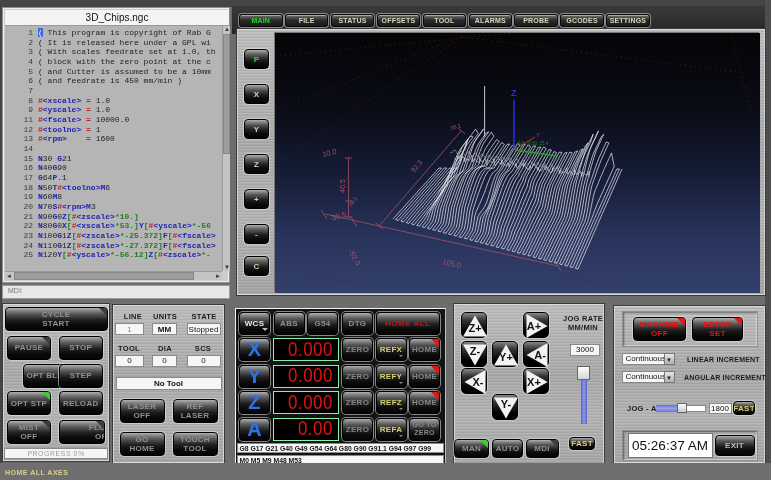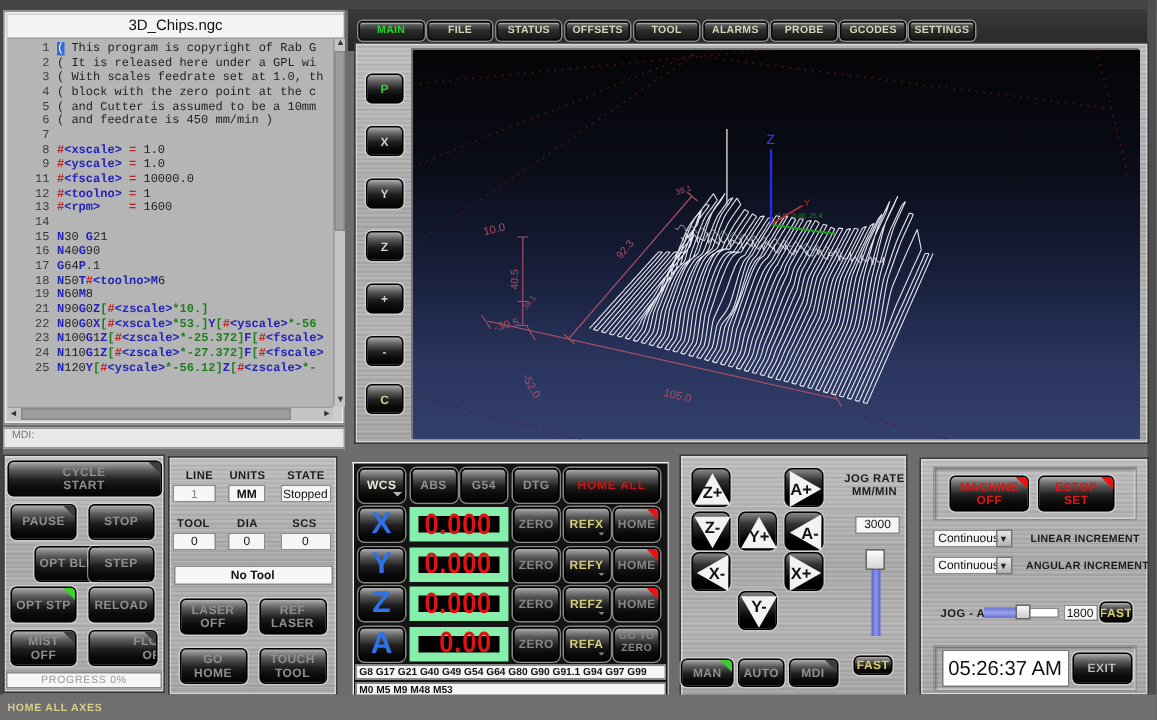--- a/index.html
+++ b/index.html
@@ -24,23 +24,23 @@
 .ct{color:#1f1f1f}
 .bl{color:#2323b8} .rd{color:#b82323;font-weight:bold} .gr{color:#207d20;font-weight:bold}
 b{font-weight:bold}
 .cur{background:#3b6cd4;color:#fff}
 .tab{position:absolute;top:14px;width:43.5px;height:12.5px;border:1px solid #0a0a0a;border-radius:3px;
  background:linear-gradient(180deg,#999 0%,#585858 16%,#2c2c2c 48%,#191919 100%);
  box-shadow:0 0 0 1px #8a8a8a,inset 0 1px 0 rgba(255,255,255,.3);display:flex;align-items:center;justify-content:center}
 .tab span{font-size:7px;font-weight:bold;letter-spacing:.2px}
 .jbtn{position:absolute;width:26px;height:26px;border-radius:5px;border:1px solid #000;
  background:linear-gradient(180deg,#888 0%,#333 30%,#000 75%);box-shadow:0 0 0 1px rgba(220,220,220,.5)}
-.dro{position:absolute;background:#000;border:6px solid #86efac;color:#e01212;
+.dro{position:absolute;background:#000;border:1px solid #86efac;color:#e01212;
  display:flex;align-items:center;justify-content:flex-end;padding-right:5px;
- font-size:17px;letter-spacing:.5px;font-weight:bold}
+ font-size:17px;letter-spacing:.5px;font-weight:normal}
 .dro span{display:inline-block;transform:scaleY(1.15);transform-origin:center}
 .axl{color:#2f72e8;font-size:20px;font-weight:bold}
 .gt{color:#868686}
 .yt{color:#d6cc74}
 .dd{position:absolute;right:3px;bottom:1px;width:0;height:0;border:2.6px solid transparent;border-top-color:#888}
 .sunk{position:absolute;border:1px solid #8f8f8f;box-shadow:inset 1px 1px 2px rgba(0,0,0,.45),inset -1px -1px 1px rgba(255,255,255,.5)}
 </style></head><body>
 
 <div class="abs" style="left:0;top:0;width:771px;height:7px;background:#454545"></div>
 <div class="abs" style="left:0;top:0;width:2px;height:480px;background:#454545"></div>
@@ -63,20 +63,21 @@
       <div class="cl"><span class="ln">9</span><span class="ct"><b class="rd">#</b><b class="bl">&lt;yscale&gt;</b> <b class="rd">=</b> 1.0</span></div>
       <div class="cl"><span class="ln">11</span><span class="ct"><b class="rd">#</b><b class="bl">&lt;fscale&gt;</b> <b class="rd">=</b> 10000.0</span></div>
       <div class="cl"><span class="ln">12</span><span class="ct"><b class="rd">#</b><b class="bl">&lt;toolno&gt;</b> <b class="rd">=</b> 1</span></div>
       <div class="cl"><span class="ln">13</span><span class="ct"><b class="rd">#</b><b class="bl">&lt;rpm&gt;</b>&nbsp;&nbsp;&nbsp; <b class="rd">=</b> 1600</span></div>
       <div class="cl"><span class="ln">14</span><span class="ct"></span></div>
       <div class="cl"><span class="ln">15</span><span class="ct"><b class="bl">N</b>30 <b class="bl">G</b>21</span></div>
       <div class="cl"><span class="ln">16</span><span class="ct"><b class="bl">N</b>40<b class="bl">G</b>90</span></div>
       <div class="cl"><span class="ln">17</span><span class="ct"><b class="bl">G</b>64<b class="bl">P</b>.1</span></div>
       <div class="cl"><span class="ln">18</span><span class="ct"><b class="bl">N</b>50<b class="bl">T</b><b class="rd">#</b><b class="bl">&lt;toolno&gt;</b><b class="bl">M</b>6</span></div>
       <div class="cl"><span class="ln">19</span><span class="ct"><b class="bl">N</b>60<b class="bl">M</b>8</span></div>
+      <div class="cl"><span class="ln">20</span><span class="ct"><b class="bl">N</b>70<b class="bl">S</b><b class="rd">#</b><b class="bl">&lt;rpm&gt;</b><b class="bl">M</b>3</span></div>
       <div class="cl"><span class="ln">21</span><span class="ct"><b class="bl">N</b>90<b class="bl">G</b>0<b class="bl">Z</b><b class="gr">[</b><b class="rd">#</b><b class="bl">&lt;zscale&gt;</b><b class="gr">*10.]</b></span></div>
       <div class="cl"><span class="ln">22</span><span class="ct"><b class="bl">N</b>80<b class="bl">G</b>0<b class="bl">X</b><b class="gr">[</b><b class="rd">#</b><b class="bl">&lt;xscale&gt;</b><b class="gr">*53.]</b><b class="bl">Y</b><b class="gr">[</b><b class="rd">#</b><b class="bl">&lt;yscale&gt;</b><b class="gr">*-56</b></span></div>
       <div class="cl"><span class="ln">23</span><span class="ct"><b class="bl">N</b>100<b class="bl">G</b>1<b class="bl">Z</b><b class="gr">[</b><b class="rd">#</b><b class="bl">&lt;zscale&gt;</b><b class="gr">*-25.372]</b><b class="bl">F</b><b class="gr">[</b><b class="rd">#</b><b class="bl">&lt;fscale&gt;</b></span></div>
       <div class="cl"><span class="ln">24</span><span class="ct"><b class="bl">N</b>110<b class="bl">G</b>1<b class="bl">Z</b><b class="gr">[</b><b class="rd">#</b><b class="bl">&lt;zscale&gt;</b><b class="gr">*-27.372]</b><b class="bl">F</b><b class="gr">[</b><b class="rd">#</b><b class="bl">&lt;fscale&gt;</b></span></div>
       <div class="cl"><span class="ln">25</span><span class="ct"><b class="bl">N</b>120<b class="bl">Y</b><b class="gr">[</b><b class="rd">#</b><b class="bl">&lt;yscale&gt;</b><b class="gr">*-56.12]</b><b class="bl">Z</b><b class="gr">[</b><b class="rd">#</b><b class="bl">&lt;zscale&gt;</b><b class="gr">*-</b></span></div>
     </div>
 
   <div class="abs" style="left:219px;top:18px;width:8px;height:245px;background:#c4c4c4;border-left:1px solid #9a9a9a">
     <div class="abs" style="left:1px;top:0;width:6px;height:7px;color:#333;font-size:6px;text-align:center">▲</div>
     <div class="abs" style="left:0px;top:8px;width:7px;height:120px;background:#9d9d9d;border:1px solid #888"></div>

